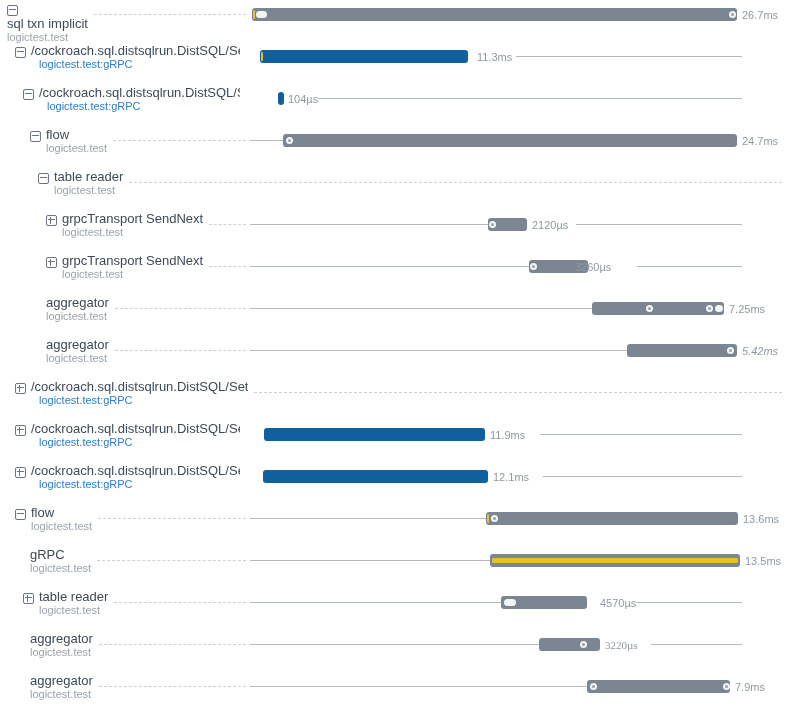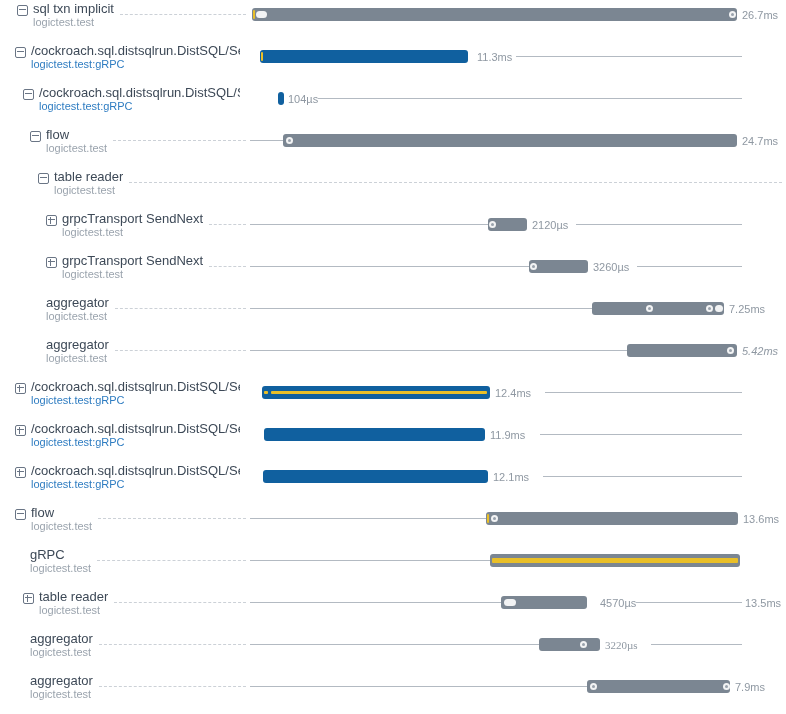--- a/index.html
+++ b/index.html
@@ -10,40 +10,40 @@
   }
   #trace{padding-top:1px;}
   .row{display:flex;height:42px;position:relative;}
   .labels{flex:0 1 auto;max-width:256px;overflow:hidden;display:flex;align-items:flex-start;white-space:nowrap;}
   .exp{width:9px;height:9px;border:1px solid #6a7585;border-radius:2px;margin:4px 5px 0 0;position:relative;flex:none;cursor:pointer;background:#fff;}
   .exp::before{content:"";position:absolute;left:1px;right:1px;top:3px;height:1px;background:#6a7585;}
   .exp.plus::after{content:"";position:absolute;top:1px;bottom:1px;left:3px;width:1px;background:#6a7585;}
   .txt{display:flex;flex-direction:column;}
   .ttl{font-size:13px;line-height:14px;color:#3d4957;margin-top:1px;}
   .sub{font-size:11px;line-height:12px;color:#9aa3ad;}
-  .sub.blue{color:#2e7cc1;}
+  .sub.blue{color:#2e7cc1;margin-left:8px;}
   .dash{flex:1 1 auto;min-width:0;height:0;border-top:1px dashed #ccd1d7;margin:13px 4px 0 6px;}
   .tl{flex:0 0 536px;position:relative;}
   .bar{position:absolute;top:7px;height:13px;border-radius:3px;}
   .bar.gray{background:#7b8692;}
   .bar.blue{background:#10609f;}
   .line{position:absolute;top:13px;height:1px;background:#b3bac2;}
   .mk-dot{position:absolute;top:10px;width:7px;height:7px;border-radius:50%;background:#f2f3f4;}
   .mk-dot::after{content:"";position:absolute;top:2px;left:2px;width:3px;height:3px;border-radius:50%;background:#99a2ac;}
   .mk-rect{position:absolute;top:10px;height:7px;border-radius:3.5px;background:#f2f3f4;}
   .mk-tick{position:absolute;top:9px;width:2px;height:9px;border-radius:1px;background:#e9bf28;}
   .stripe{position:absolute;background:#e9bf28;border-radius:1px;}
   .dur{position:absolute;top:8px;font-size:11px;color:#8f98a2;white-space:nowrap;}
 </style>
 </head>
 <body>
 
 <div id="trace">
     <div class="row">
-      <div class="labels" style="padding-left: 17px;">
+      <div class="labels" style="padding-left: 7px; flex-direction: column;">
         <span class="exp"></span>
         <div class="txt">
           <div class="ttl">sql txn implicit</div>
           <div class="sub">logictest.test</div>
         </div>
       </div>
       <div class="dash"></div>
       <div class="tl">
         <div class="bar gray" style="left: 2px; width: 485px;"></div>
         <div class="mk-tick" style="left: 3px;"></div>
@@ -132,21 +132,21 @@
         <div class="txt">
           <div class="ttl">grpcTransport SendNext</div>
           <div class="sub">logictest.test</div>
         </div>
       </div>
       <div class="dash"></div>
       <div class="tl">
         <div class="line" style="left: 0px; width: 279px;"></div>
         <div class="bar gray" style="left: 279px; width: 59px;"></div>
         <div class="mk-dot" style="left: 280px;"></div>
-        <div class="dur" style="left: 343px;">3260µs</div>
+        <div class="dur" style="left: 325px;">3260µs</div>
         <div class="line" style="left: 387px; width: 105px;"></div>
       </div>
     </div>
     <div class="row">
       <div class="labels" style="padding-left: 46px;">
         <div class="txt">
           <div class="ttl">aggregator</div>
           <div class="sub">logictest.test</div>
         </div>
       </div>
@@ -177,27 +177,20 @@
     </div>
     <div class="row">
       <div class="labels" style="padding-left: 15px;">
         <span class="exp plus"></span>
         <div class="txt">
           <div class="ttl">/cockroach.sql.distsqlrun.DistSQL/Set</div>
           <div class="sub blue">logictest.test:gRPC</div>
         </div>
       </div>
       <div class="dash"></div>
-      <div class="tl">
-        <div class="bar blue" style="left: 12px; width: 228px;"></div>
-        <div class="stripe" style="left: 14px; width: 4px; height: 3px; top: 12px;"></div>
-        <div class="stripe" style="left: 21px; width: 216px; height: 3px; top: 12px;"></div>
-        <div class="dur" style="left: 245px;">12.4ms</div>
-        <div class="line" style="left: 295px; width: 197px;"></div>
-      </div>
     </div>
     <div class="row">
       <div class="labels" style="padding-left: 15px;">
         <span class="exp plus"></span>
         <div class="txt">
           <div class="ttl">/cockroach.sql.distsqlrun.DistSQL/Set</div>
           <div class="sub blue">logictest.test:gRPC</div>
         </div>
       </div>
       <div class="dash"></div>
@@ -244,21 +237,21 @@
         <div class="txt">
           <div class="ttl">gRPC</div>
           <div class="sub">logictest.test</div>
         </div>
       </div>
       <div class="dash"></div>
       <div class="tl">
         <div class="line" style="left: 0px; width: 240px;"></div>
         <div class="bar gray" style="left: 240px; width: 250px;"></div>
         <div class="stripe" style="left: 242px; width: 246px; height: 5px; top: 11px;"></div>
-        <div class="dur" style="left: 495px; margin-top: 42px;">13.5ms</div>
+        <div class="dur" style="left: 495px;">13.5ms</div>
       </div>
     </div>
     <div class="row">
       <div class="labels" style="padding-left: 23px;">
         <span class="exp plus"></span>
         <div class="txt">
           <div class="ttl">table reader</div>
           <div class="sub">logictest.test</div>
         </div>
       </div>

